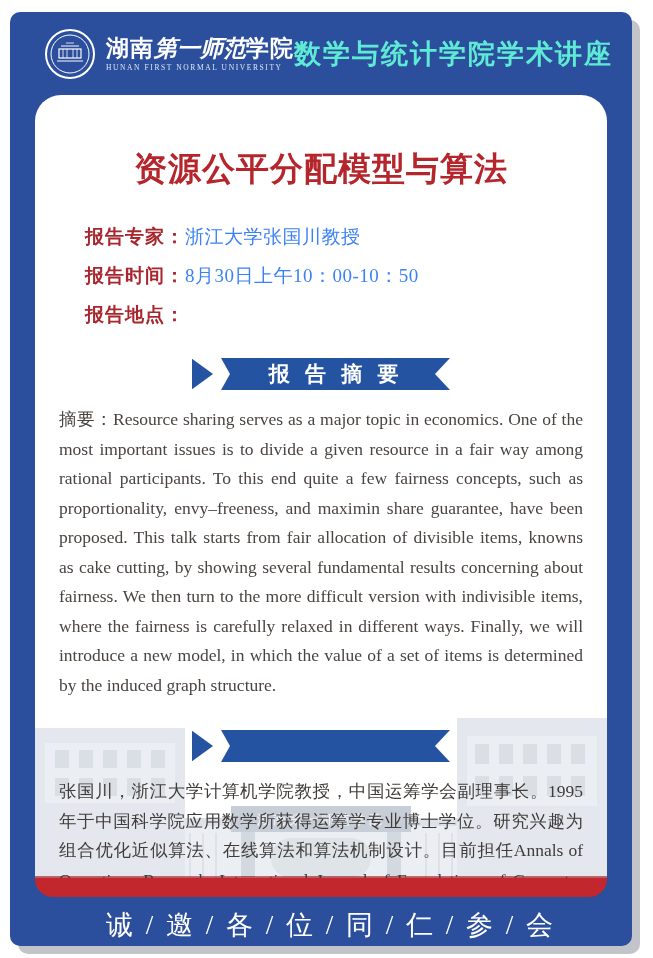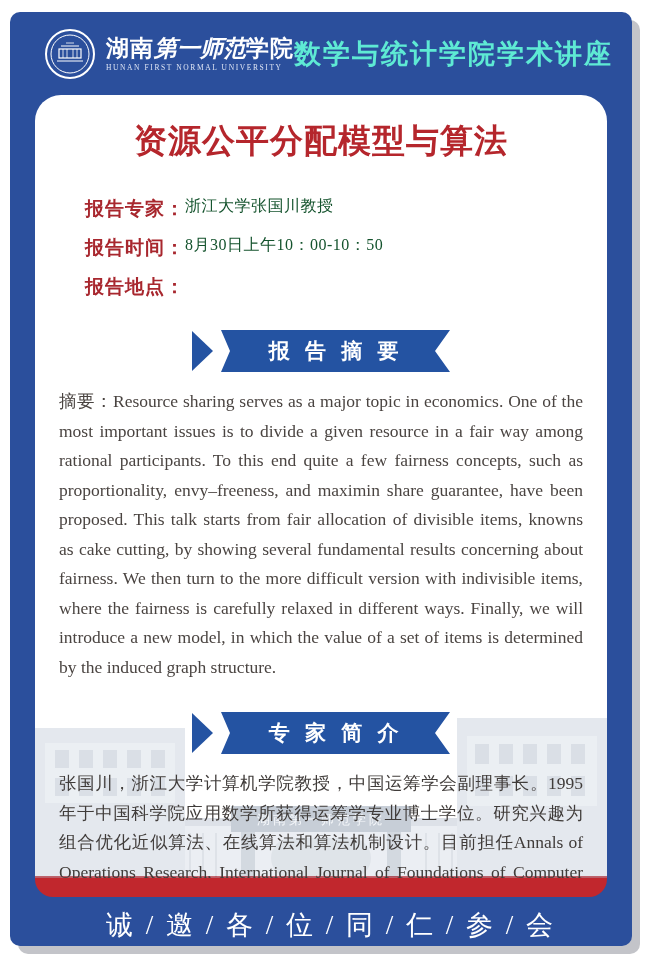--- a/index.html
+++ b/index.html
@@ -24,30 +24,30 @@
   .brand-en { margin-top:4px; font-size:7.5px; letter-spacing:1.6px; color:#dfe6f5; white-space:nowrap; }
   .event-title { color:#5eead4; font-size:27px; font-weight:bold; letter-spacing:2px; white-space:nowrap; }
 
   
   .card {
     position:absolute; left:25px; top:83px; width:572px; height:783px;
     background:#ffffff; border-radius:26px 26px 0 0; overflow:hidden;
   }
   .card-inner { position:relative; z-index:2; padding:0 24px; }
 
-  .lecture-title { margin-top:24px; text-align:center; color:#b5262c;
+  .lecture-title { margin-top:52px; text-align:center; color:#b5262c;
     font-size:33px; font-weight:bold; letter-spacing:1px; }
 
   .info { margin-top:32px; padding-left:16px; }
   .info-row { display:flex; align-items:flex-start; margin-bottom:13px;margin-left:10px; }
   .info-label { color:#a8272e; font-weight:bold; font-size:19px; letter-spacing:1px; white-space:nowrap; }
-  .info-value { color:#14532d; font-size:16px; letter-spacing:0.5px; }
+  .info-value { color:#3b82f6; font-size:19px; letter-spacing:0.5px; }
 
   
-  .ribbon { position:relative; width:258px; height:42px; margin:30px auto 0 auto;text-align:right; }
+  .ribbon { position:relative; width:258px; height:32px; margin:30px auto 0 auto;text-align:right; }
   .ribbon svg { position:absolute; inset:0; width:100%; height:100%; }
   .ribbon-label { position:absolute; left:34px; right:4px; top:0; bottom:0;
     display:flex; align-items:center; justify-content:center;
     color:#fff; font-size:21px; font-weight:bold; letter-spacing:5px; }
 
   .para { margin-top:15px; font-size:17.5px; line-height:29.5px; color:#4a4441;
     text-align:justify; text-justify:inter-word; }
   .para .prefix { color:#4a4441; }
   .bio-banner-wrap { margin-top:26px; }
   .bio-para { margin-top:15px; font-size:17.5px; line-height:29.5px; color:#403c3a;
@@ -172,21 +172,20 @@
         </div>
 
         <p class="para"><span class="prefix">摘要：</span><span>Resource sharing serves as a major topic in economics. One of the most important issues is to divide a given resource in a fair way among rational participants. To this end quite a few fairness concepts, such as proportionality, envy–freeness, and maximin share guarantee, have been proposed. This talk starts from fair allocation of divisible items, knowns as cake cutting, by showing several fundamental results concerning about fairness. We then turn to the more difficult version with indivisible items, where the fairness is carefully relaxed in different ways. Finally, we will introduce a new model, in which the value of a set of items is determined by the induced graph structure.</span></p>
 
         <div class="bio-banner-wrap">
           <div class="ribbon">
             <svg viewBox="0 0 258 42" preserveAspectRatio="none">
               <polygon points="0,1 21,21 0,41" fill="#2453a2"></polygon>
               <polygon points="29,0 258,0 243,21 258,42 29,42 38,21" fill="#2453a2"></polygon>
             </svg>
-            <span class="ribbon-label">专 家 简 介</span>
           </div>
         </div>
 
         <p class="bio-para">张国川，浙江大学计算机学院教授，中国运筹学会副理事长。1995年于中国科学院应用数学所获得运筹学专业博士学位。研究兴趣为组合优化近似算法、在线算法和算法机制设计。目前担任Annals of Operations Research, International Journal of Foundations of Computer Science, Journal of Scheduling, Journal of Operations Research Society of China等刊物编委。</p>
       </div>
     </div>
 
     <div class="red-band"></div>
 
     <div class="footer-invite">诚 / 邀 / 各 / 位 / 同 / 仁 / 参 / 会</div>

